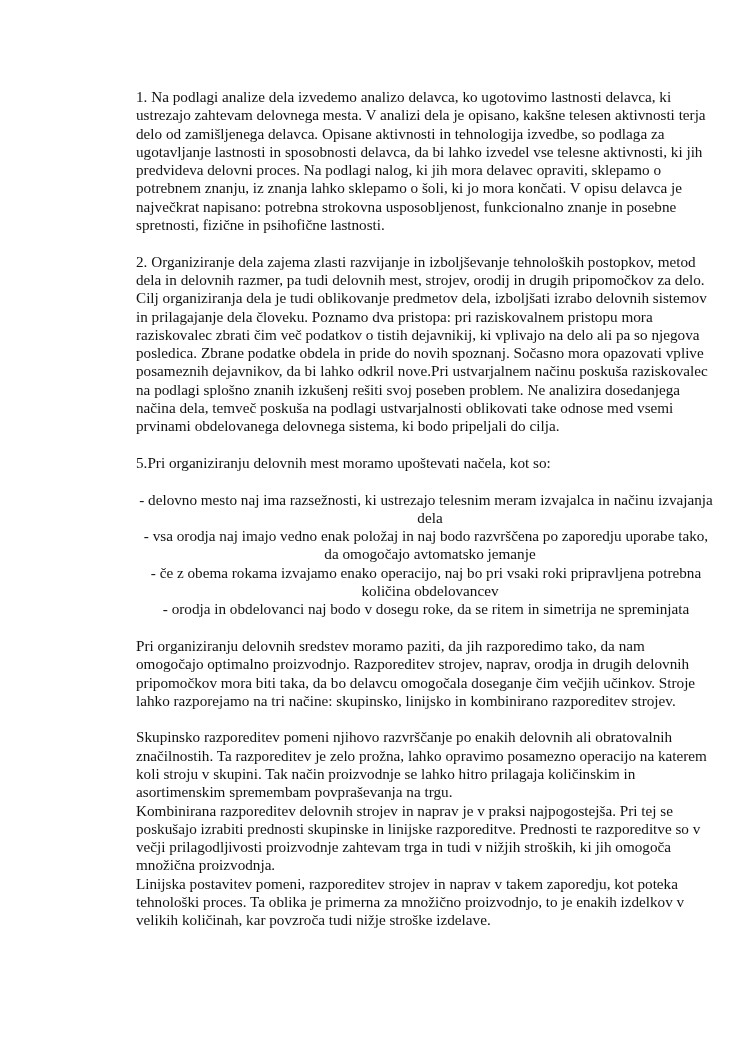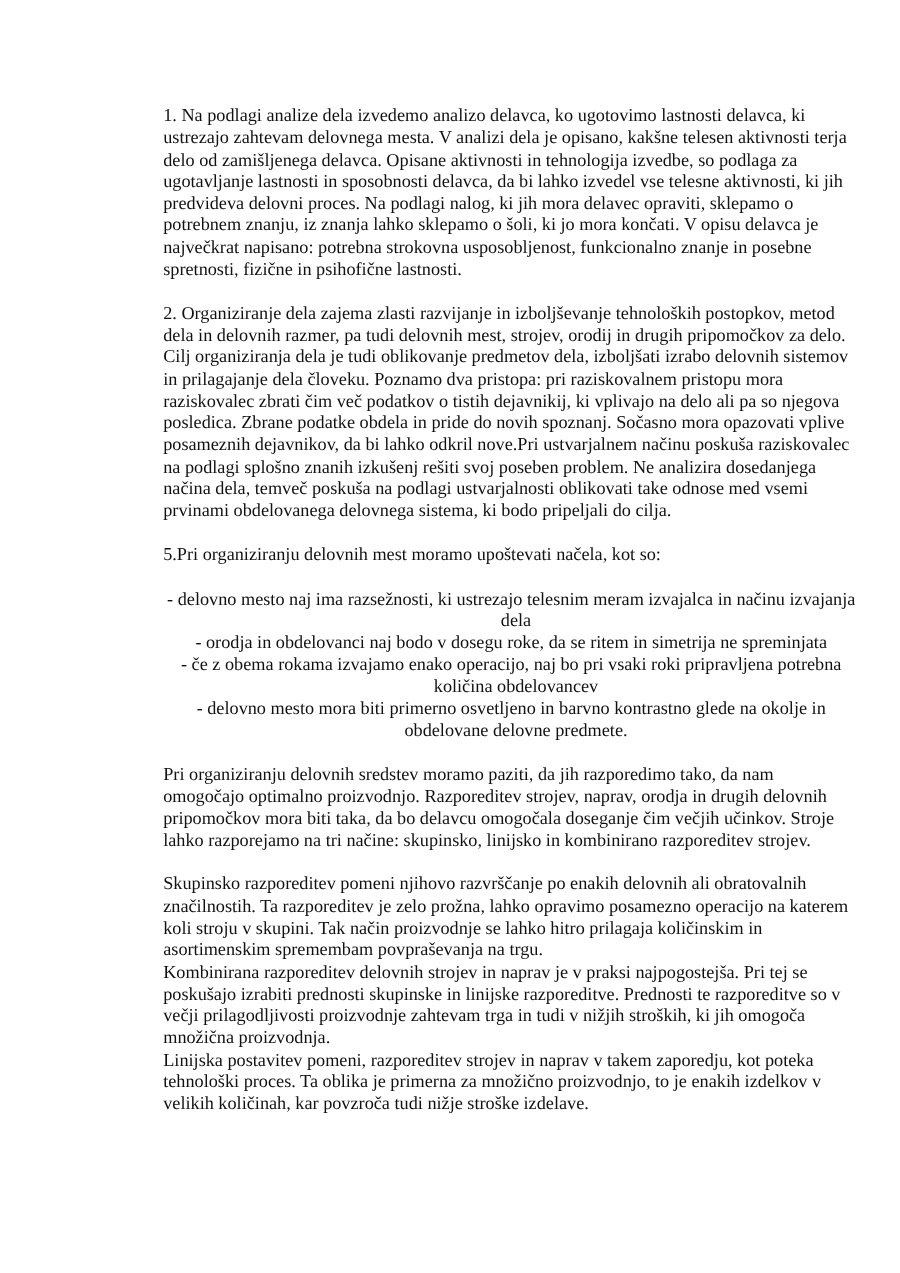--- a/index.html
+++ b/index.html
@@ -68,25 +68,25 @@
 načina dela, temveč poskuša na podlagi ustvarjalnosti oblikovati take odnose med vsemi
 prvinami obdelovanega delovnega sistema, ki bodo pripeljali do cilja.</p>
   <div class="gap"></div>
 
   <p class="para">5.Pri organiziranju delovnih mest moramo upoštevati načela, kot so:</p>
   <div class="gap"></div>
 
   <ul class="list">
     <li class="para">- delovno mesto naj ima razsežnosti, ki ustrezajo telesnim meram izvajalca in načinu izvajanja
 dela</li>
-    <li class="para">- orodja in obdelovanci naj bodo v dosegu roke, da se ritem in simetrija ne spreminjata</li>
+    <li class="para">- vsa orodja naj imajo vedno enak položaj in naj bodo razvrščena po zaporedju uporabe tako,
+da omogočajo avtomatsko jemanje</li>
     <li class="para">- če z obema rokama izvajamo enako operacijo, naj bo pri vsaki roki pripravljena potrebna
 količina obdelovancev</li>
-    <li class="para">- delovno mesto mora biti primerno osvetljeno in barvno kontrastno glede na okolje in
-obdelovane delovne predmete.</li>
+    <li class="para">- orodja in obdelovanci naj bodo v dosegu roke, da se ritem in simetrija ne spreminjata</li>
   </ul>
   <div class="gap"></div>
 
   <p class="para">Pri organiziranju delovnih sredstev moramo paziti, da jih razporedimo tako, da nam
 omogočajo optimalno proizvodnjo. Razporeditev strojev, naprav, orodja in drugih delovnih
 pripomočkov mora biti taka, da bo delavcu omogočala doseganje čim večjih učinkov. Stroje
 lahko razporejamo na tri načine: skupinsko, linijsko in kombinirano razporeditev strojev.</p>
   <div class="gap"></div>
 
   <p class="para">Skupinsko razporeditev pomeni njihovo razvrščanje po enakih delovnih ali obratovalnih

